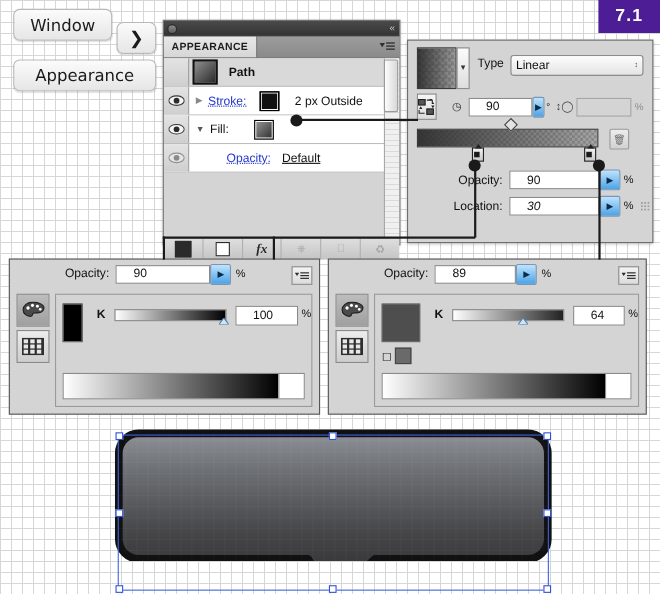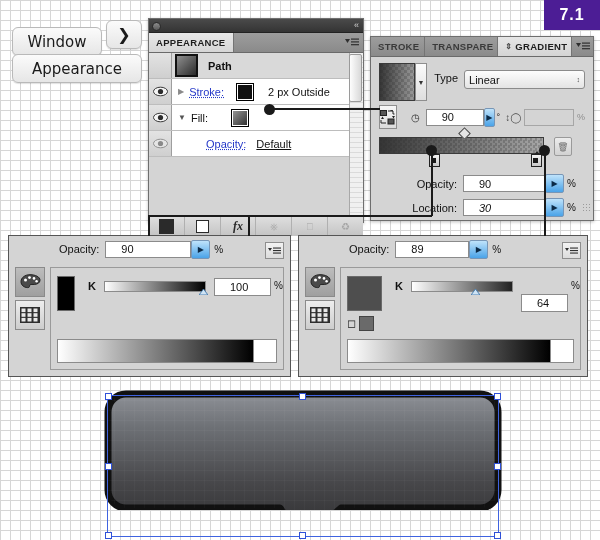--- a/index.html
+++ b/index.html
@@ -24,21 +24,21 @@
   }
 
   
   .menu-btn{
     background:linear-gradient(#fbfbfb,#e6e6e6);
     border:1px solid #b9b9b9;border-radius:6px;
     box-shadow:0 1px 1px rgba(0,0,0,.12);
     display:flex;align-items:center;justify-content:center;
     font-size:15px;color:#1a1a1a;font-family:"DejaVu Sans", sans-serif;
   }
-  #menu-window{left:12px;top:27px;width:88px;height:27px;}
+  #menu-window{left:12px;top:8px;width:88px;height:27px;}
   #menu-arrow{left:106px;top:20px;width:34px;height:27px;font-weight:bold;font-size:16px;}
   #menu-appearance{left:12px;top:54px;width:128px;height:27px;}
 
   
   .panel{background:#d4d4d4;border:1px solid #6e6e6e;box-shadow:0 1px 3px rgba(0,0,0,.25);}
   .panel-titlebar{
     height:13px;background:linear-gradient(#4a4a4a,#343434);
     border-bottom:1px solid #222;position:relative;
   }
   .tb-dot{position:absolute;left:3px;top:3px;width:7px;height:7px;border-radius:50%;
@@ -246,41 +246,20 @@
       <span style="display:inline-block;width:11px;height:11px;border:1.5px solid #2a2a2a;background:#fff;"></span>
     </div>
     <div class="ft-btn" style="font-style:italic;font-weight:bold;font-family:'Liberation Serif',serif;font-size:12px;">fx</div>
     <div class="ft-btn off">⎈</div>
     <div class="ft-btn off">⎕</div>
     <div class="ft-btn off" style="border-right:none;">♻</div>
   </div>
 </div>
 
 <div class="abs panel" id="gradient-panel">
-  <div class="tabstrip">
-    <div class="tab">
-      <span>STROKE</span>
-    </div>
-    <div class="tab">
-      <span>TRANSPARE</span>
-    </div>
-    <div class="tab active">
-      <span class="grip">⇕</span>
-      <span>GRADIENT</span>
-    </div>
-    <div class="filler"></div>
-    <div class="panel-menu">
-      <svg width="14" height="9" viewBox="0 0 14 9">
-        <polygon points="0,1 5,1 2.5,5" fill="#2f2f2f"></polygon>
-        <rect x="6" y="0.5" width="8" height="1.2" fill="#2f2f2f"></rect>
-        <rect x="6" y="3.3" width="8" height="1.2" fill="#2f2f2f"></rect>
-        <rect x="6" y="6.1" width="8" height="1.2" fill="#2f2f2f"></rect>
-      </svg>
-    </div>
-  </div>
 
   <div id="gradient-body">
 
     <div style="display:flex;align-items:flex-start;">
       <div class="grad-thumb"></div>
       <div class="mini-arrow">▼</div>
       <span class="lbl" style="margin-left:7px;margin-top:9px;">Type</span>
       <div class="sel-box" style="margin-left:6px;margin-top:7px;width:118px;">
         <span>Linear</span>
         <span class="caret">↕</span>
@@ -466,21 +445,21 @@
           <span style="display:inline-block;width:13px;height:13px;border:1px solid #444;background:#6a6a6a;margin-left:3px;"></span>
         </div>
       </div>
       <span class="lbl" style="margin-left:13px;margin-top:4px;font-weight:bold;">K</span>
       <div style="position:relative;margin-left:8px;margin-top:5px;">
         <div class="k-track" style="width:100px;background:linear-gradient(90deg,#ffffff,#222222);"></div>
         <svg class="k-marker" style="left:60px;top:8px;" viewBox="0 0 9 6">
           <polygon points="4.5,0 9,6 0,6" fill="#cfe4f5" stroke="#4b7fb0" stroke-width="1"></polygon>
         </svg>
       </div>
-      <div class="num-field" style="margin-left:8px;margin-top:18px;width:54px;height:16px;">
+      <div class="num-field" style="margin-left:8px;margin-top:2px;width:54px;height:16px;">
         <span>64</span>
       </div>
       <span style="margin-left:3px;margin-top:4px;font-size:10px;">%</span>
     </div>
     <div class="ramp" style="position:absolute;left:6px;right:6px;bottom:6px;">
       <div style="flex:1;background:linear-gradient(90deg,#ffffff,#000000);"></div>
       <div style="width:22px;background:#ffffff;border-left:1px solid #8b8b8b;"></div>
     </div>
   </div>
 </div>

